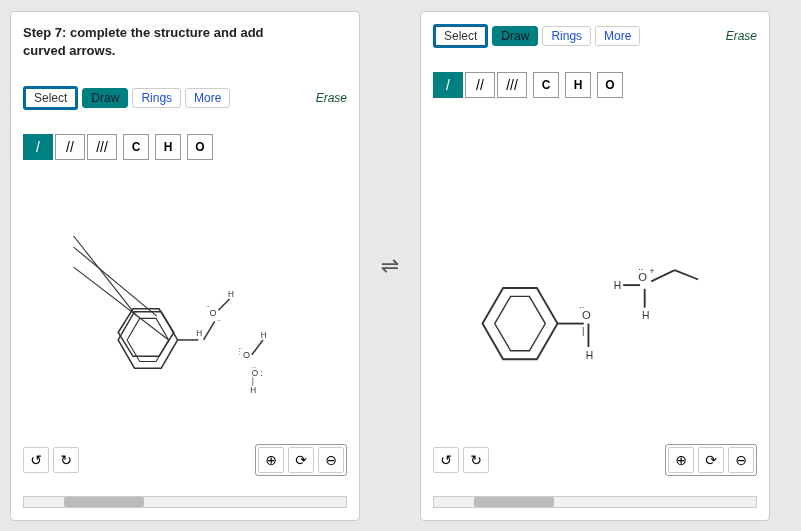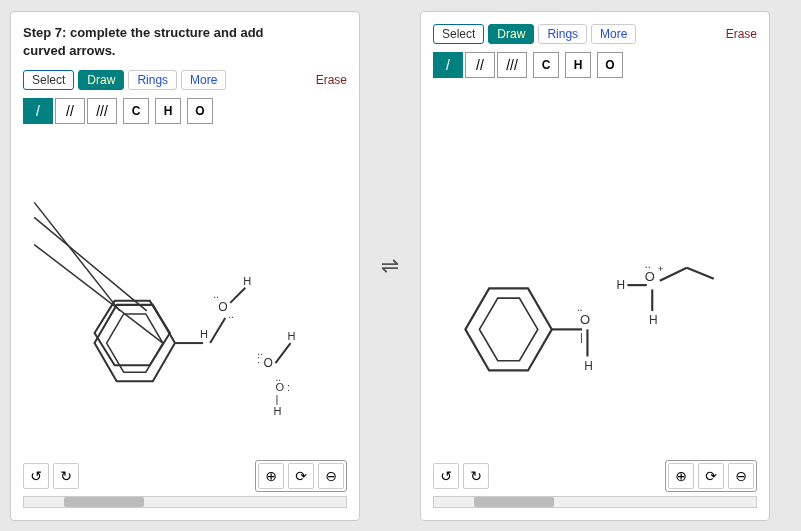--- a/index.html
+++ b/index.html
@@ -25,20 +25,21 @@
     .panel {
       background: white;
       border: 1px solid #ccc;
       border-radius: 4px;
       padding: 12px;
       width: 350px;
       height: 510px;
       display: flex;
       flex-direction: column;
       position: relative;
+      gap: 16px;
     }
     .panel-title {
       font-size: 13px;
       margin-bottom: 10px;
       color: #222;
       line-height: 1.4;
     }
     .panel-title strong {
       font-weight: bold;
     }
@@ -54,35 +55,36 @@
       background: none;
       border: 1px solid #ccc;
       border-radius: 3px;
       padding: 2px 8px;
       font-size: 12px;
       cursor: pointer;
       color: #1d4ed8;
     }
     .toolbar-btn.active {
       background: #008080;
-      color: #fef9c3;
+      color: #0f172a;
       border-color: #008080;
     }
     .toolbar-btn.select {
       background: none;
       color: #333;
-      border: 1px solid #0369a1;
+      border: 3px solid #0369a1;
     }
     .erase-btn {
       margin-left: auto;
       background: none;
       border: none;
       cursor: pointer;
-      color: #7f1d1d;
+      color: #14532d;
       font-size: 12px;
+      font-style: italic;
     }
     .bond-toolbar {
       display: flex;
       flex-direction: row;
       align-items: center;
       gap: 2px;
       margin-bottom: 8px;
     }
     .bond-btn {
       border: 1px solid #999;

